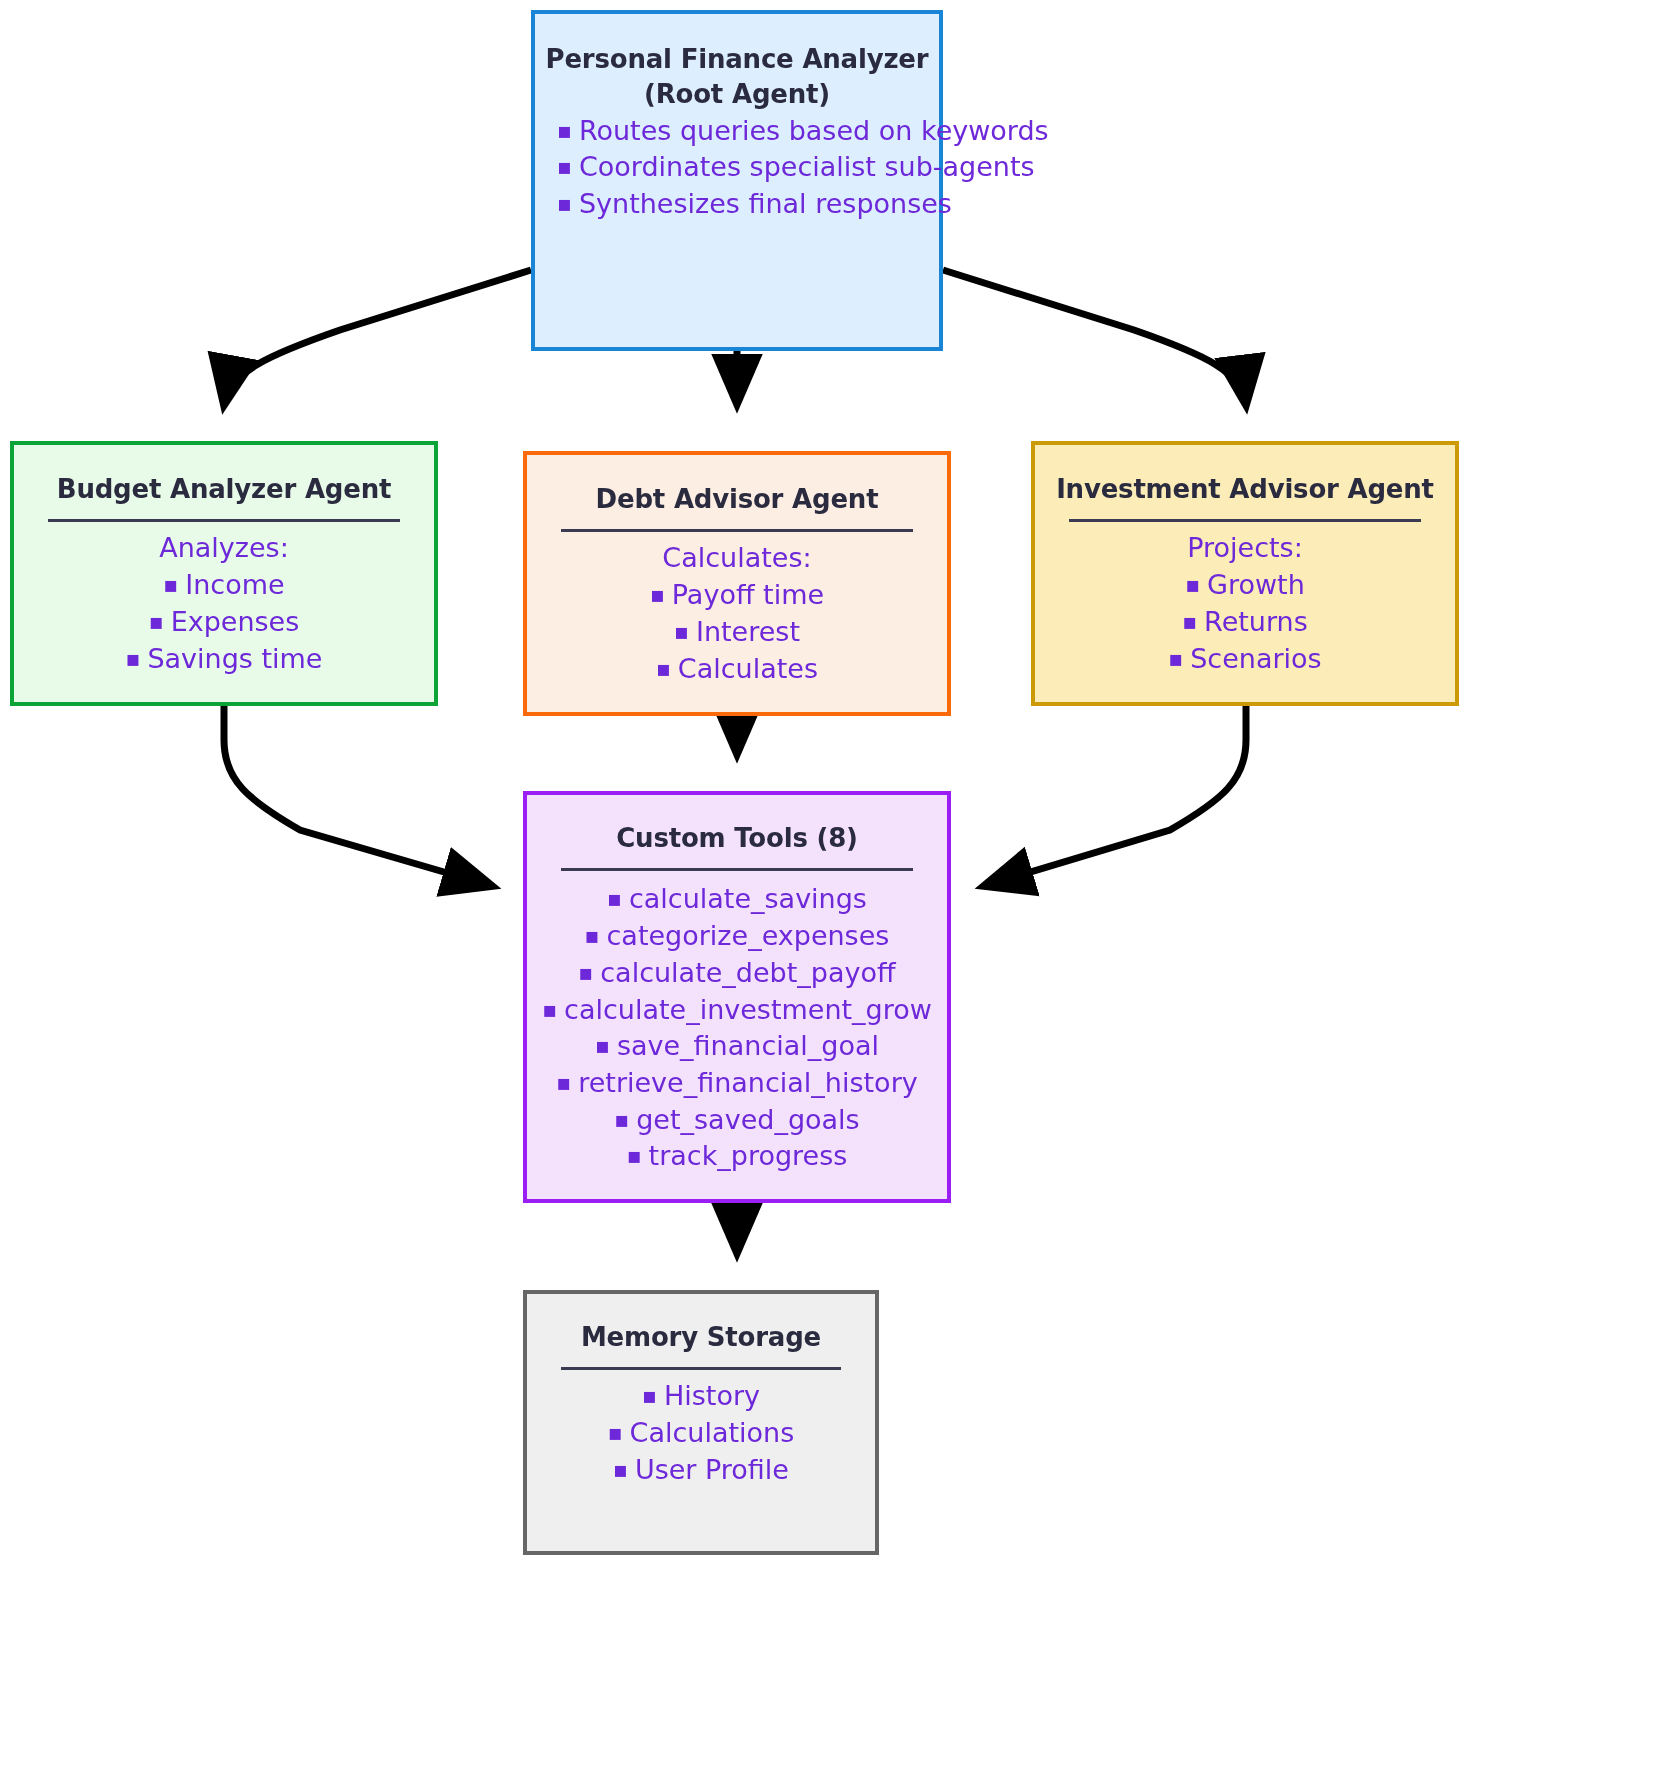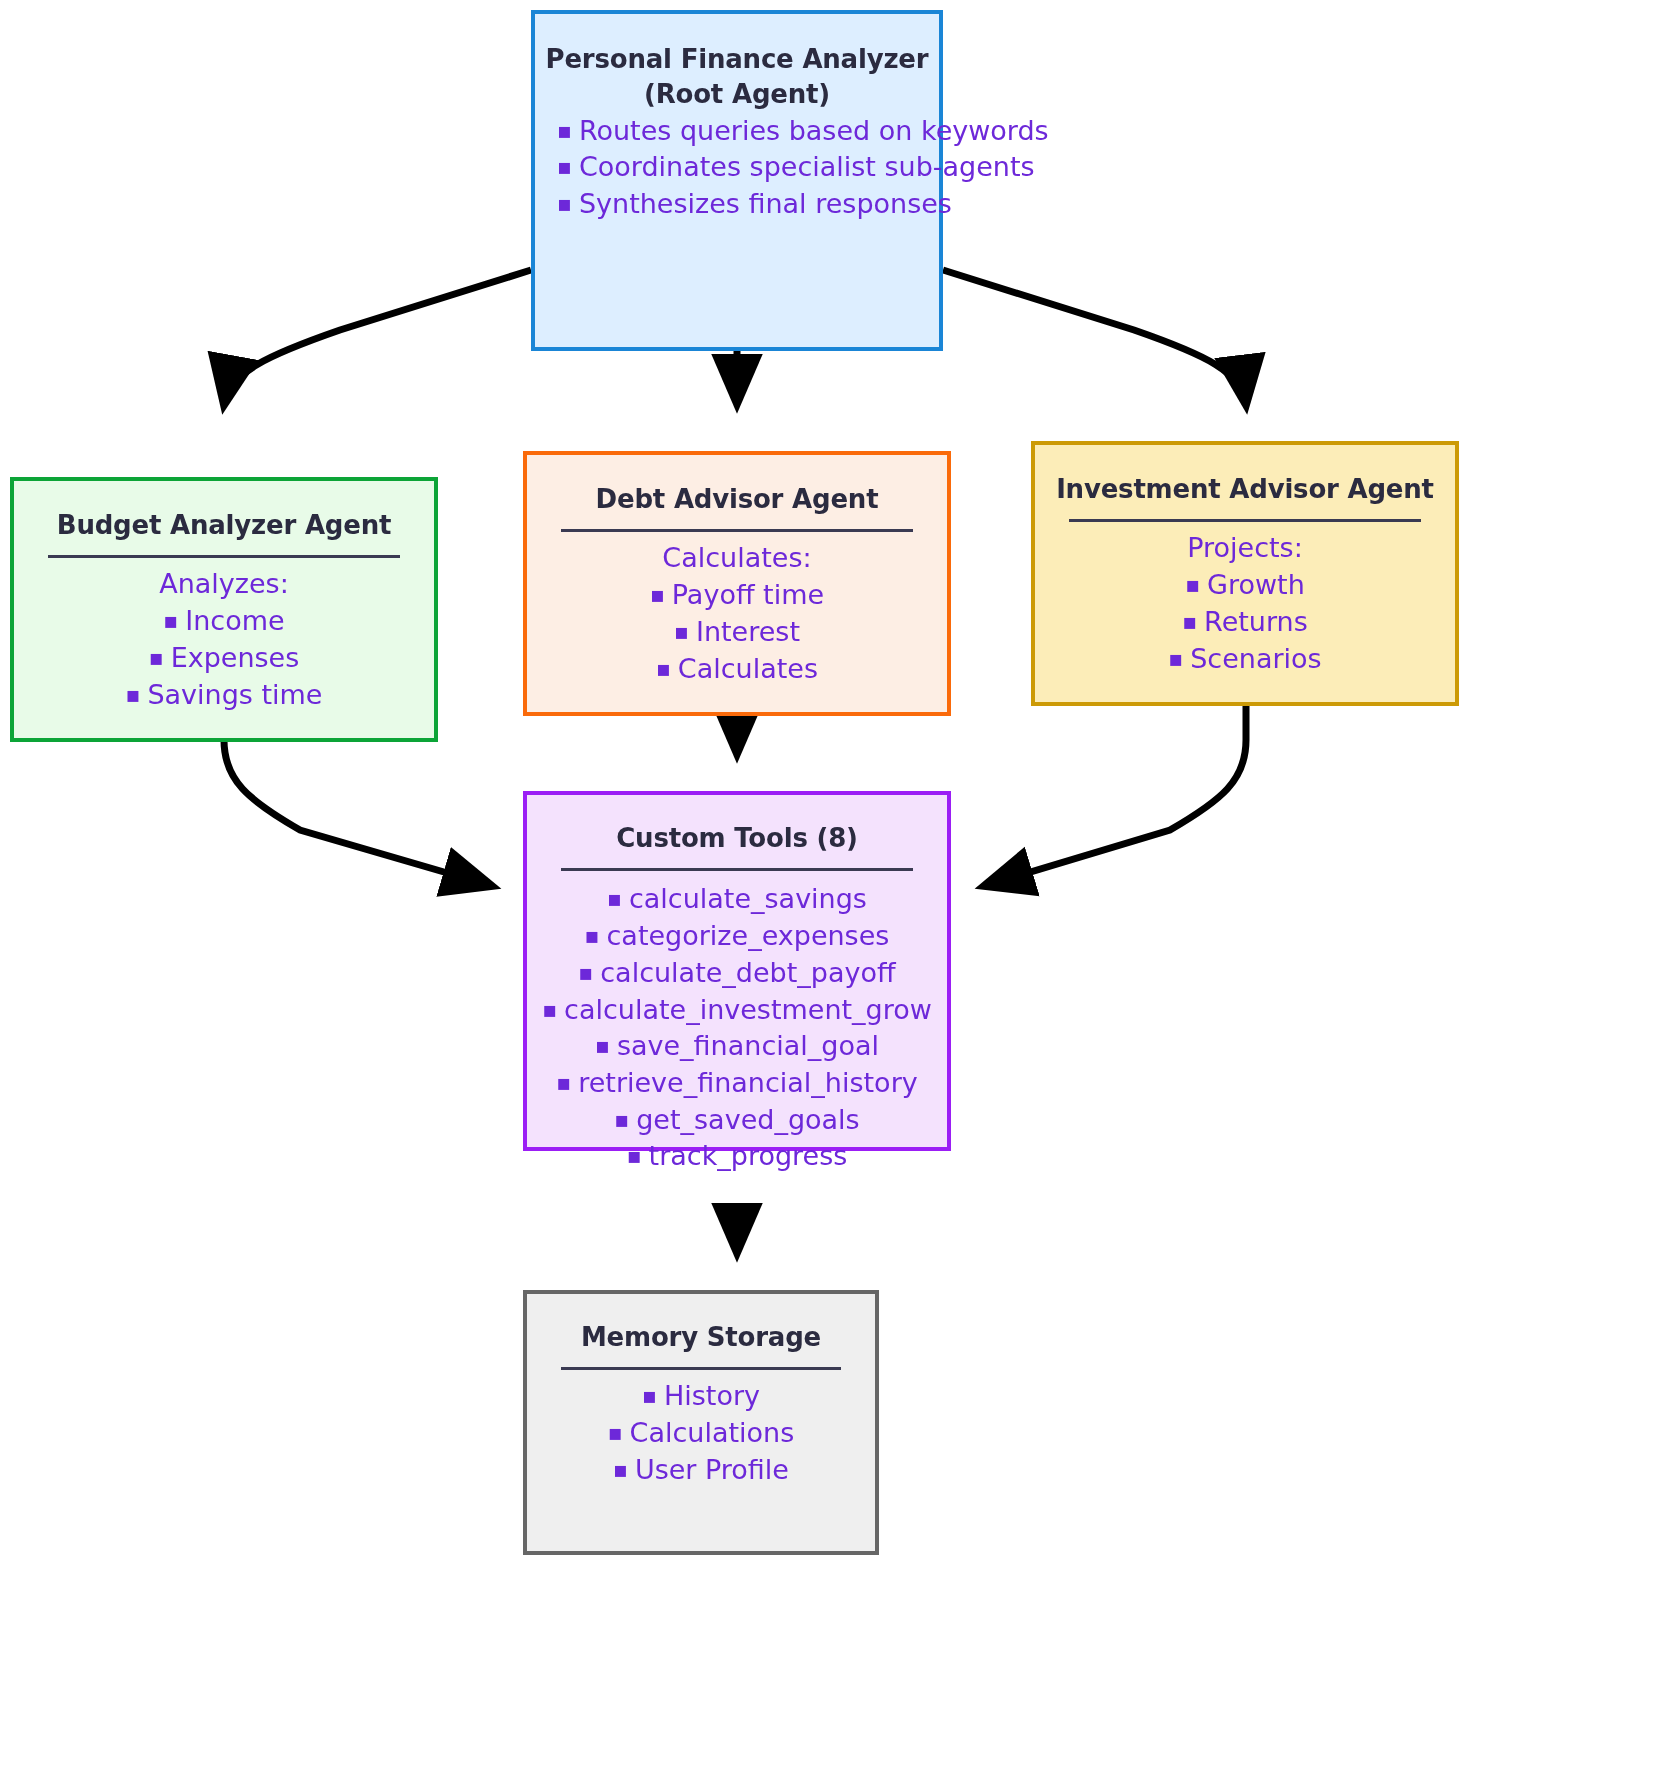--- a/index.html
+++ b/index.html
@@ -88,35 +88,34 @@
     left: 531px; top: 10px; width: 412px; height: 341px;
     background: #ddeeff; border-color: #1a85d6;
     padding-top: 28px;
   }
   #root-agent .node-lines { padding: 0 22px; }
 
   #budget-agent {
     left: 10px; top: 441px; width: 428px; height: 265px;
     background: #e8fbe8; border-color: #0ca437;
     padding-top: 27px;
-    margin-top: 36px;
   }
   #debt-agent {
     left: 523px; top: 451px; width: 428px; height: 265px;
     background: #fdeee4; border-color: #fa6a0a;
     padding-top: 27px;
   }
   #investment-agent {
     left: 1031px; top: 441px; width: 428px; height: 265px;
     background: #fcedb8; border-color: #cc9a06;
     padding-top: 27px;
   }
 
   #custom-tools {
-    left: 523px; top: 791px; width: 428px; height: 360px;
+    left: 523px; top: 791px; width: 428px; height: 412px;
     background: #f4e2fd; border-color: #9b1ef5;
     padding-top: 26px;
   }
   #custom-tools .divider { margin: 12px 34px 10px 34px; }
 
   #memory-storage {
     left: 523px; top: 1290px; width: 356px; height: 265px;
     background: #efefef; border-color: #666666;
     padding-top: 26px;
   }

